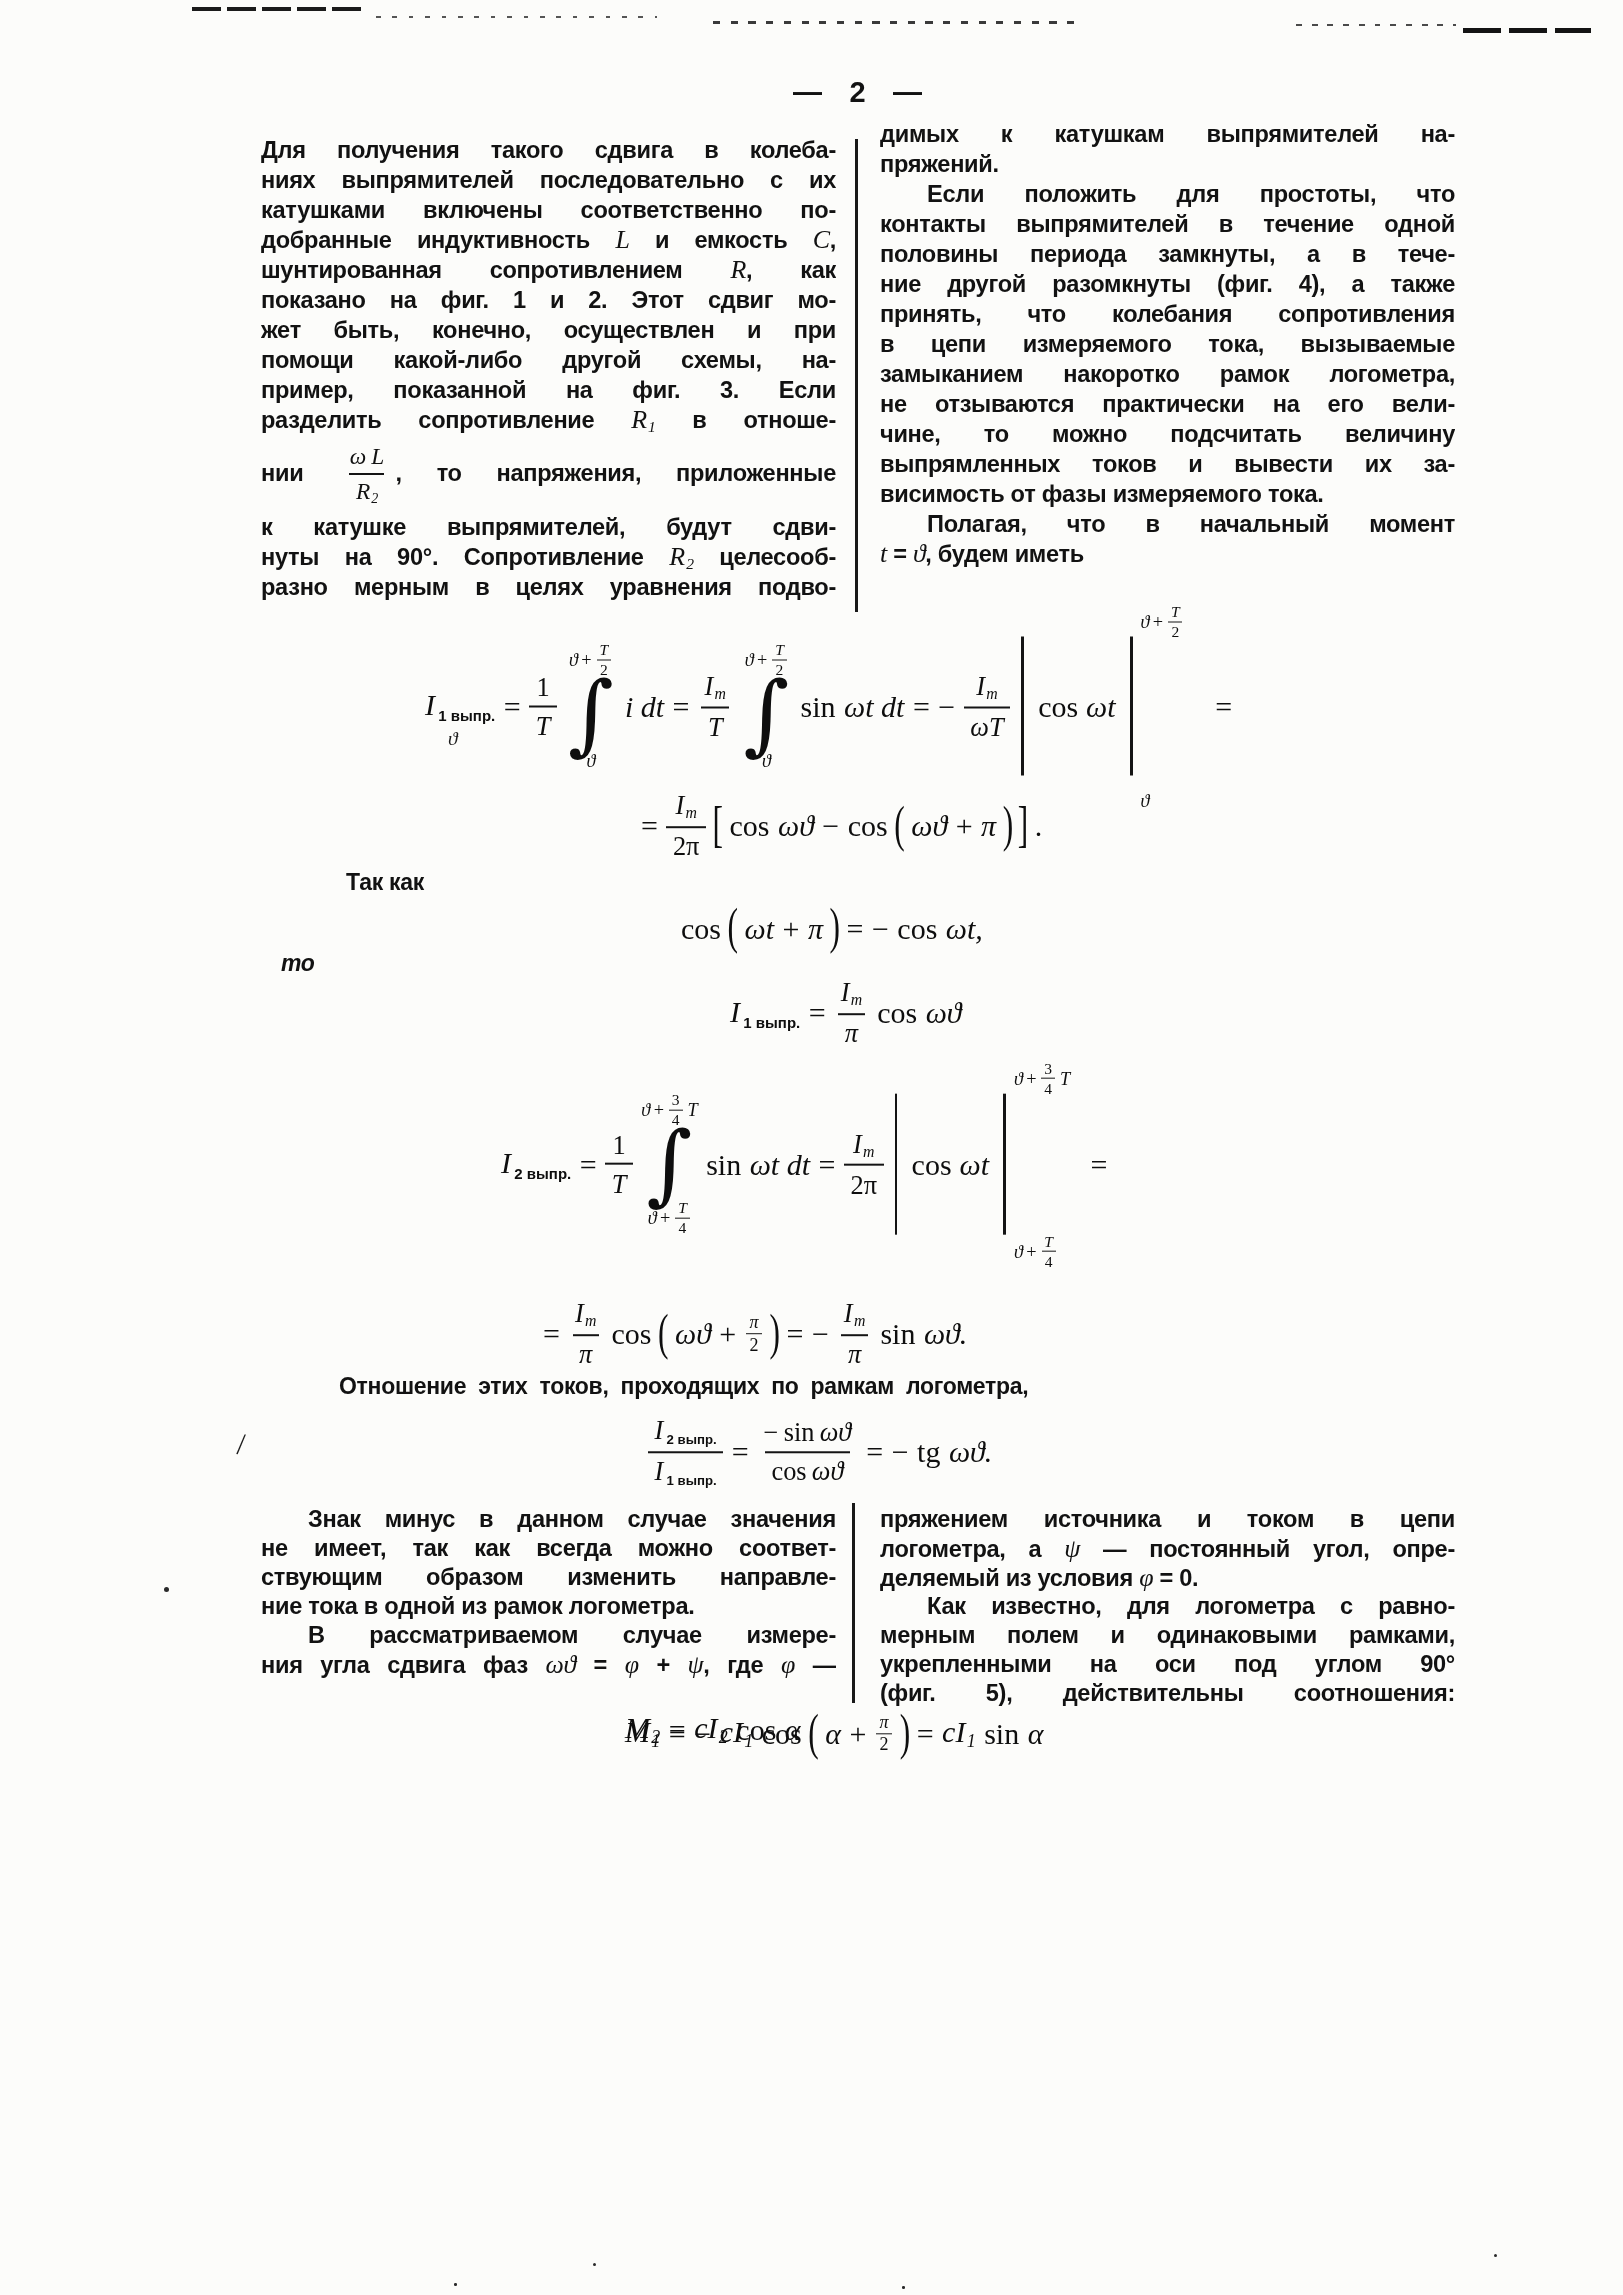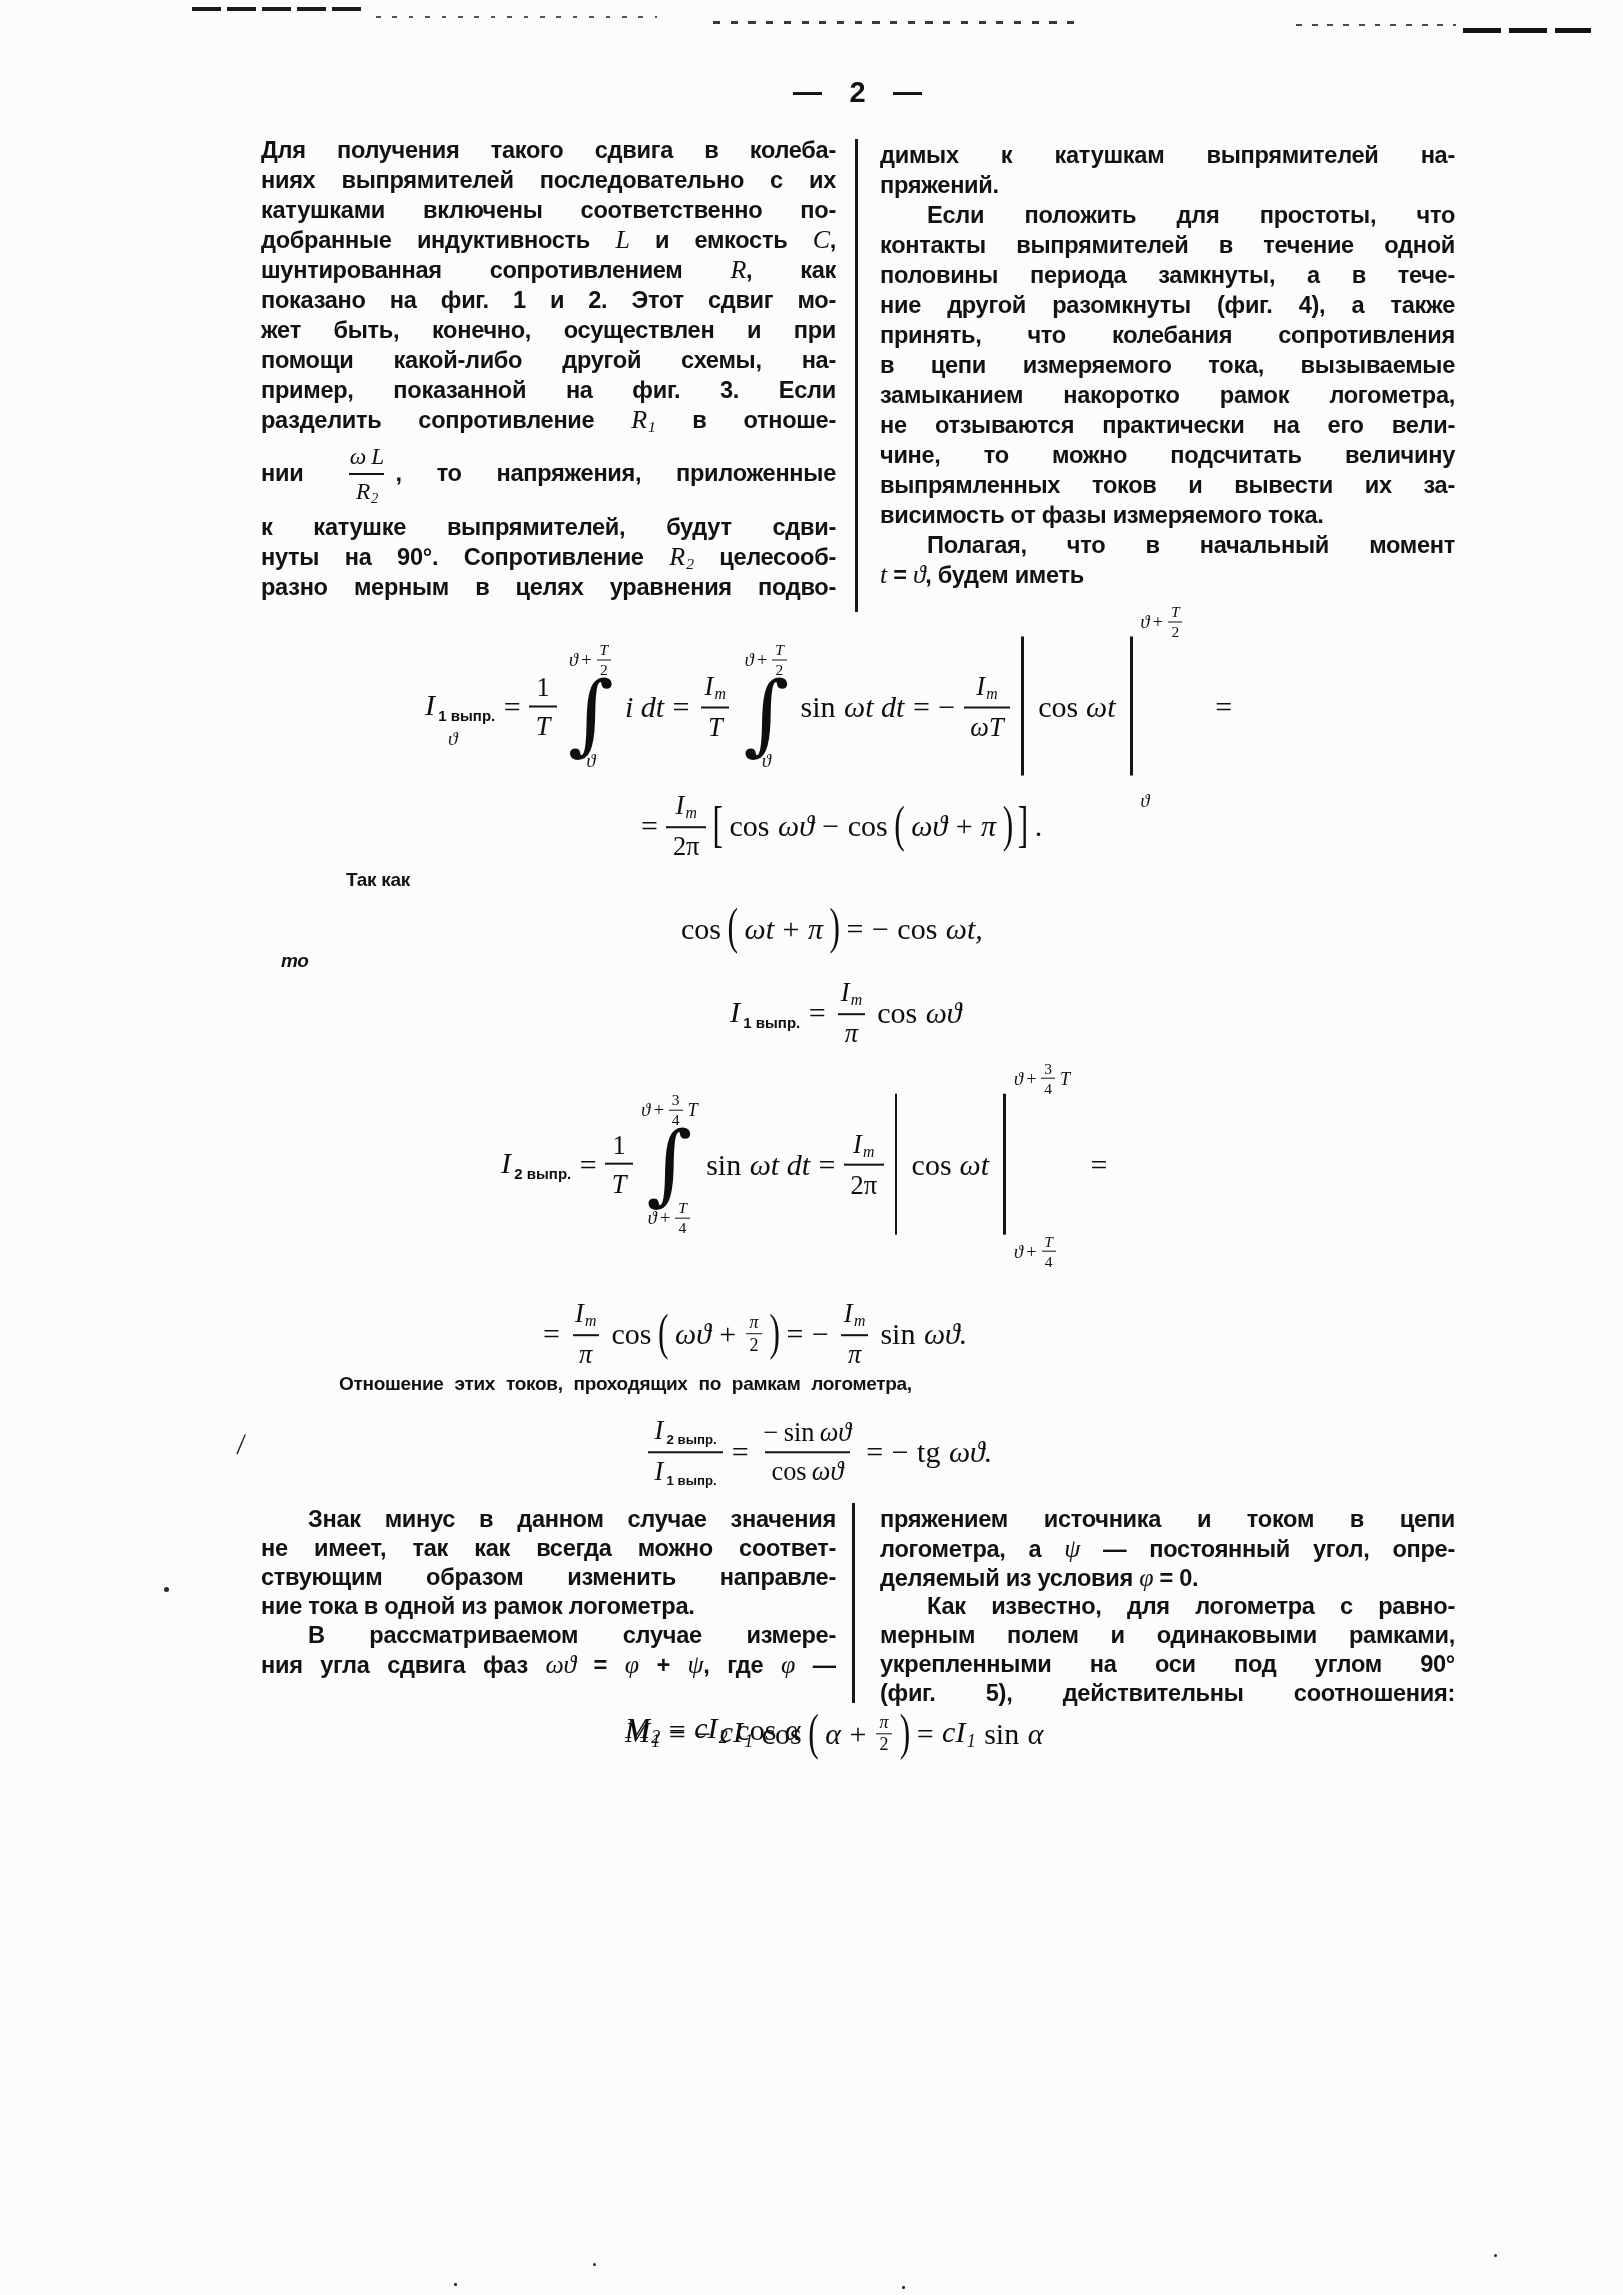--- a/index.html
+++ b/index.html
@@ -17,21 +17,21 @@
   .txt{}
   .mi{font-family:"Liberation Serif",serif;font-style:italic;font-weight:400;}
   .col .mi{font-size:1.1em;}
   .fsub-lat{font-family:"Liberation Serif",serif;font-style:italic;font-size:0.6em;vertical-align:-0.28em;margin-left:1.3px;}
   .fsub-cyr{font-family:"Liberation Sans",sans-serif;font-weight:700;font-style:normal;font-size:0.5em;vertical-align:-0.4em;margin-left:3.3px;letter-spacing:0;}
 
   
   .col .bfrac{font-size:0.9em;margin:0 5.2px;}
 
   
-  .conn{position:absolute;font-size:19px;letter-spacing:-0.3px;white-space:nowrap;}
+  .conn{position:absolute;font-size:23px;letter-spacing:-0.3px;white-space:nowrap;}
   .caption{word-spacing:5.9px;}
 
   
   .formula{position:absolute;display:flex;align-items:center;column-gap:8.5px;white-space:nowrap;
            font-family:"Liberation Serif",serif;font-weight:400;font-size:30px;color:#0e0e0e;
            transform:translateY(-50%);line-height:1.1;}
   .formula .fn{font-style:normal;}
   .formula .tok{font-style:normal;}
   .paren{display:inline-block;transform:scaleY(1.6);font-size:1.05em;margin:0 -2px;}
   .spacer{display:inline-block;height:0.7px;}
@@ -110,21 +110,21 @@
             <span class="mi"><span>L</span></span>
           </span>
           <span class="fr-den">
             <span class="mi"><span>R</span><span class="fsub-lat">2</span></span>
           </span>
         </span><span class="txt">, то напряжения, приложенные</span></div>
       <div class="line"><span class="txt">к катушке выпрямителей, будут сдви-</span></div>
       <div class="line"><span class="txt">нуты на 90°. Сопротивление </span><span class="mi"><span>R</span><span class="fsub-lat">2</span></span><span class="txt"> целесооб-</span></div>
       <div class="line"><span class="txt">разно мерным в целях уравнения подво-</span></div>
     </div>
-  <div class="col" style="left:880px;top:140px;">
+  <div class="col" style="left:880px;top:119px;">
       <div class="line"><span class="txt">димых к катушкам выпрямителей на-</span></div>
       <div class="line end"><span class="txt">пряжений.</span></div>
       <div class="line ind"><span class="txt">Если положить для простоты, что</span></div>
       <div class="line"><span class="txt">контакты выпрямителей в течение одной</span></div>
       <div class="line"><span class="txt">половины периода замкнуты, а в тече-</span></div>
       <div class="line"><span class="txt">ние другой разомкнуты (фиг. 4), а также</span></div>
       <div class="line"><span class="txt">принять, что колебания сопротивления</span></div>
       <div class="line"><span class="txt">в цепи измеряемого тока, вызываемые</span></div>
       <div class="line"><span class="txt">замыканием накоротко рамок логометра,</span></div>
       <div class="line"><span class="txt">не отзываются практически на его вели-</span></div>

